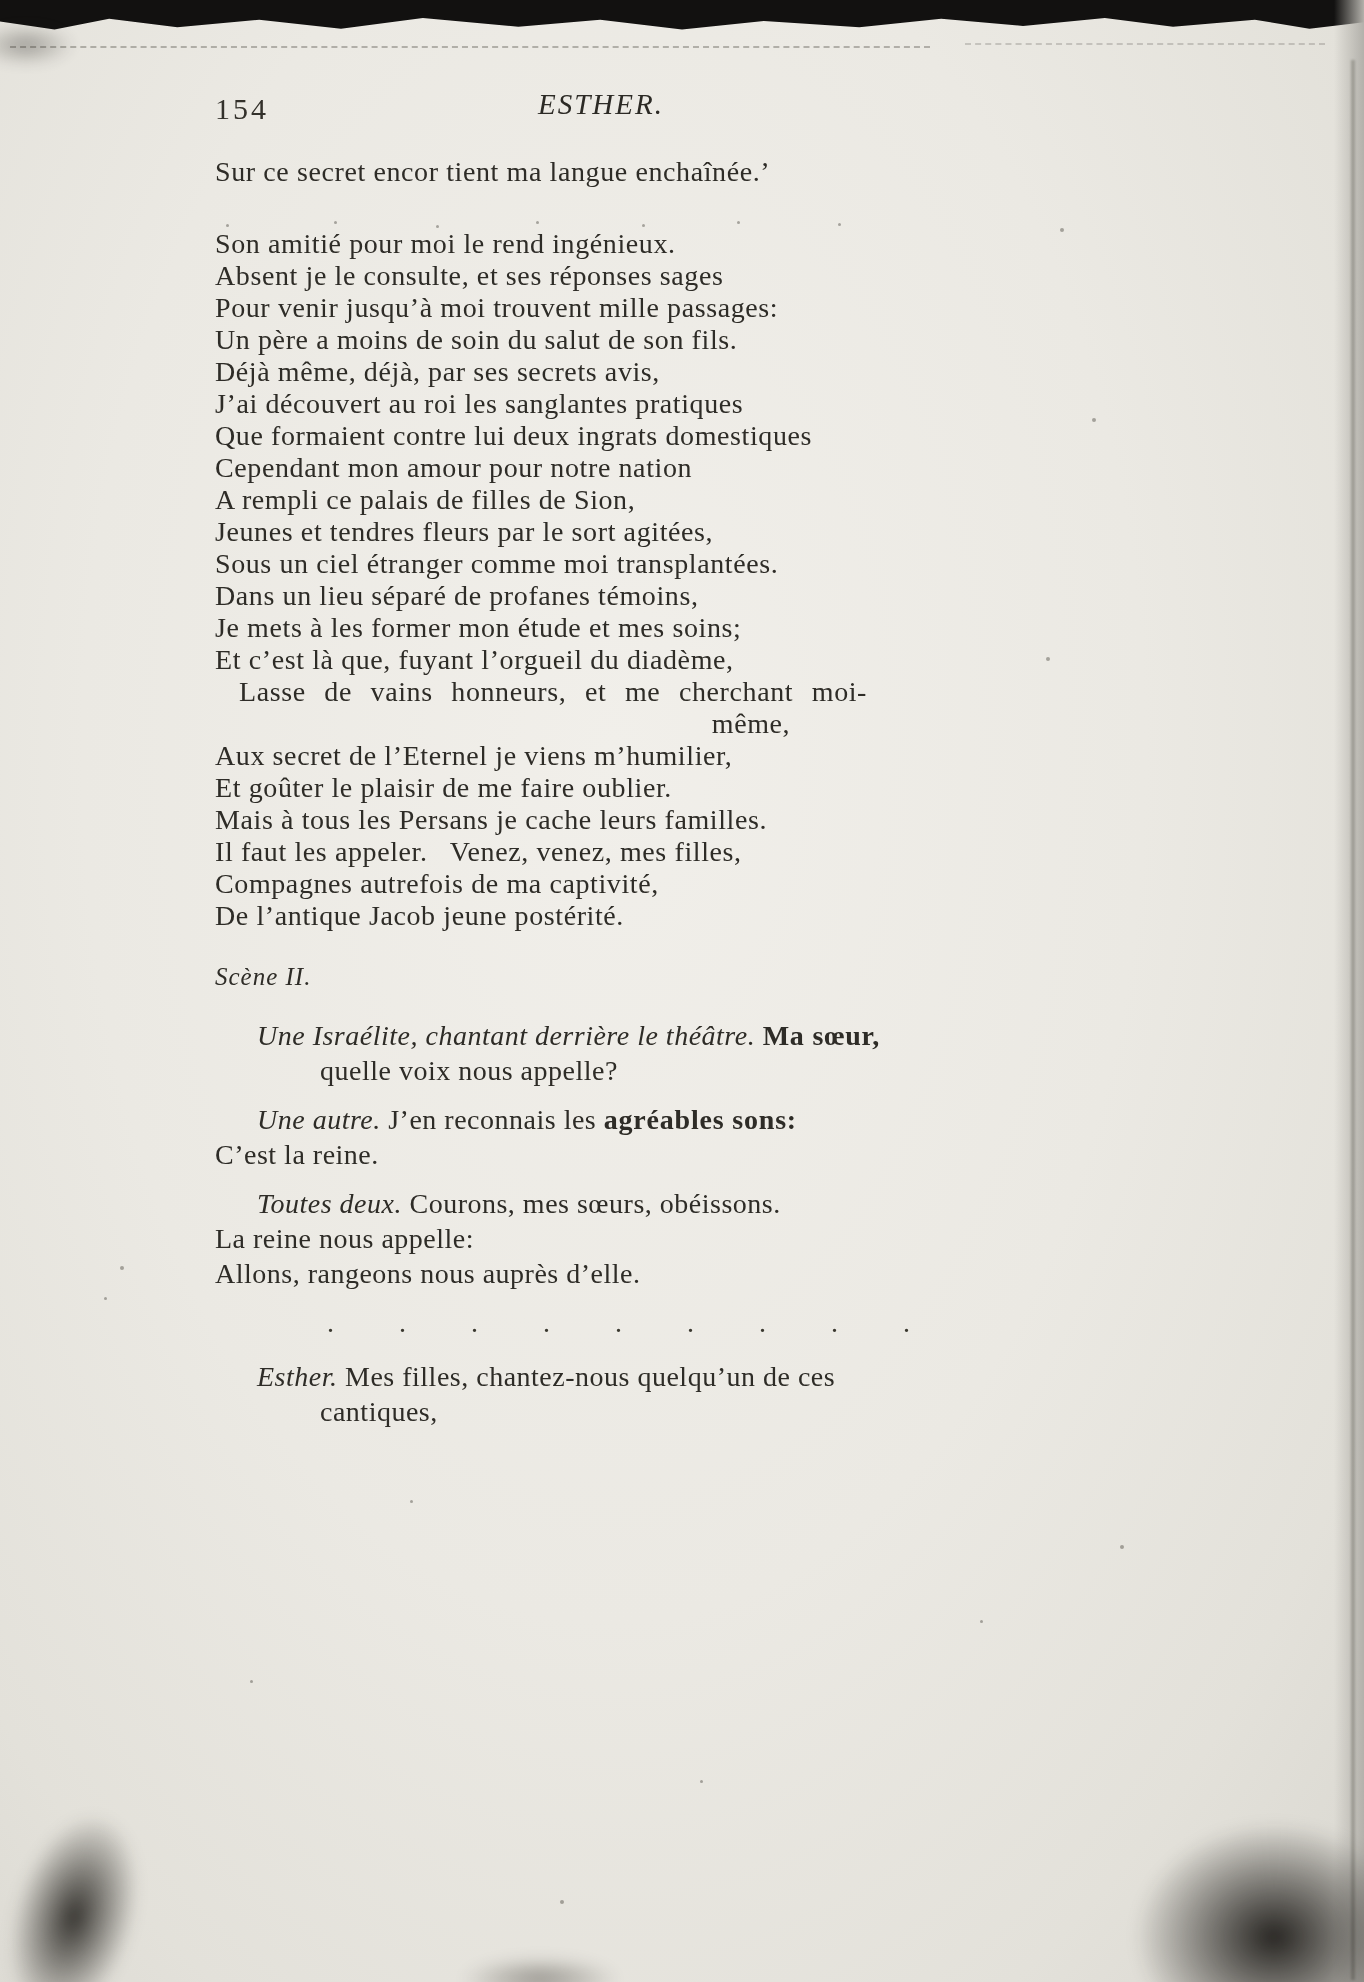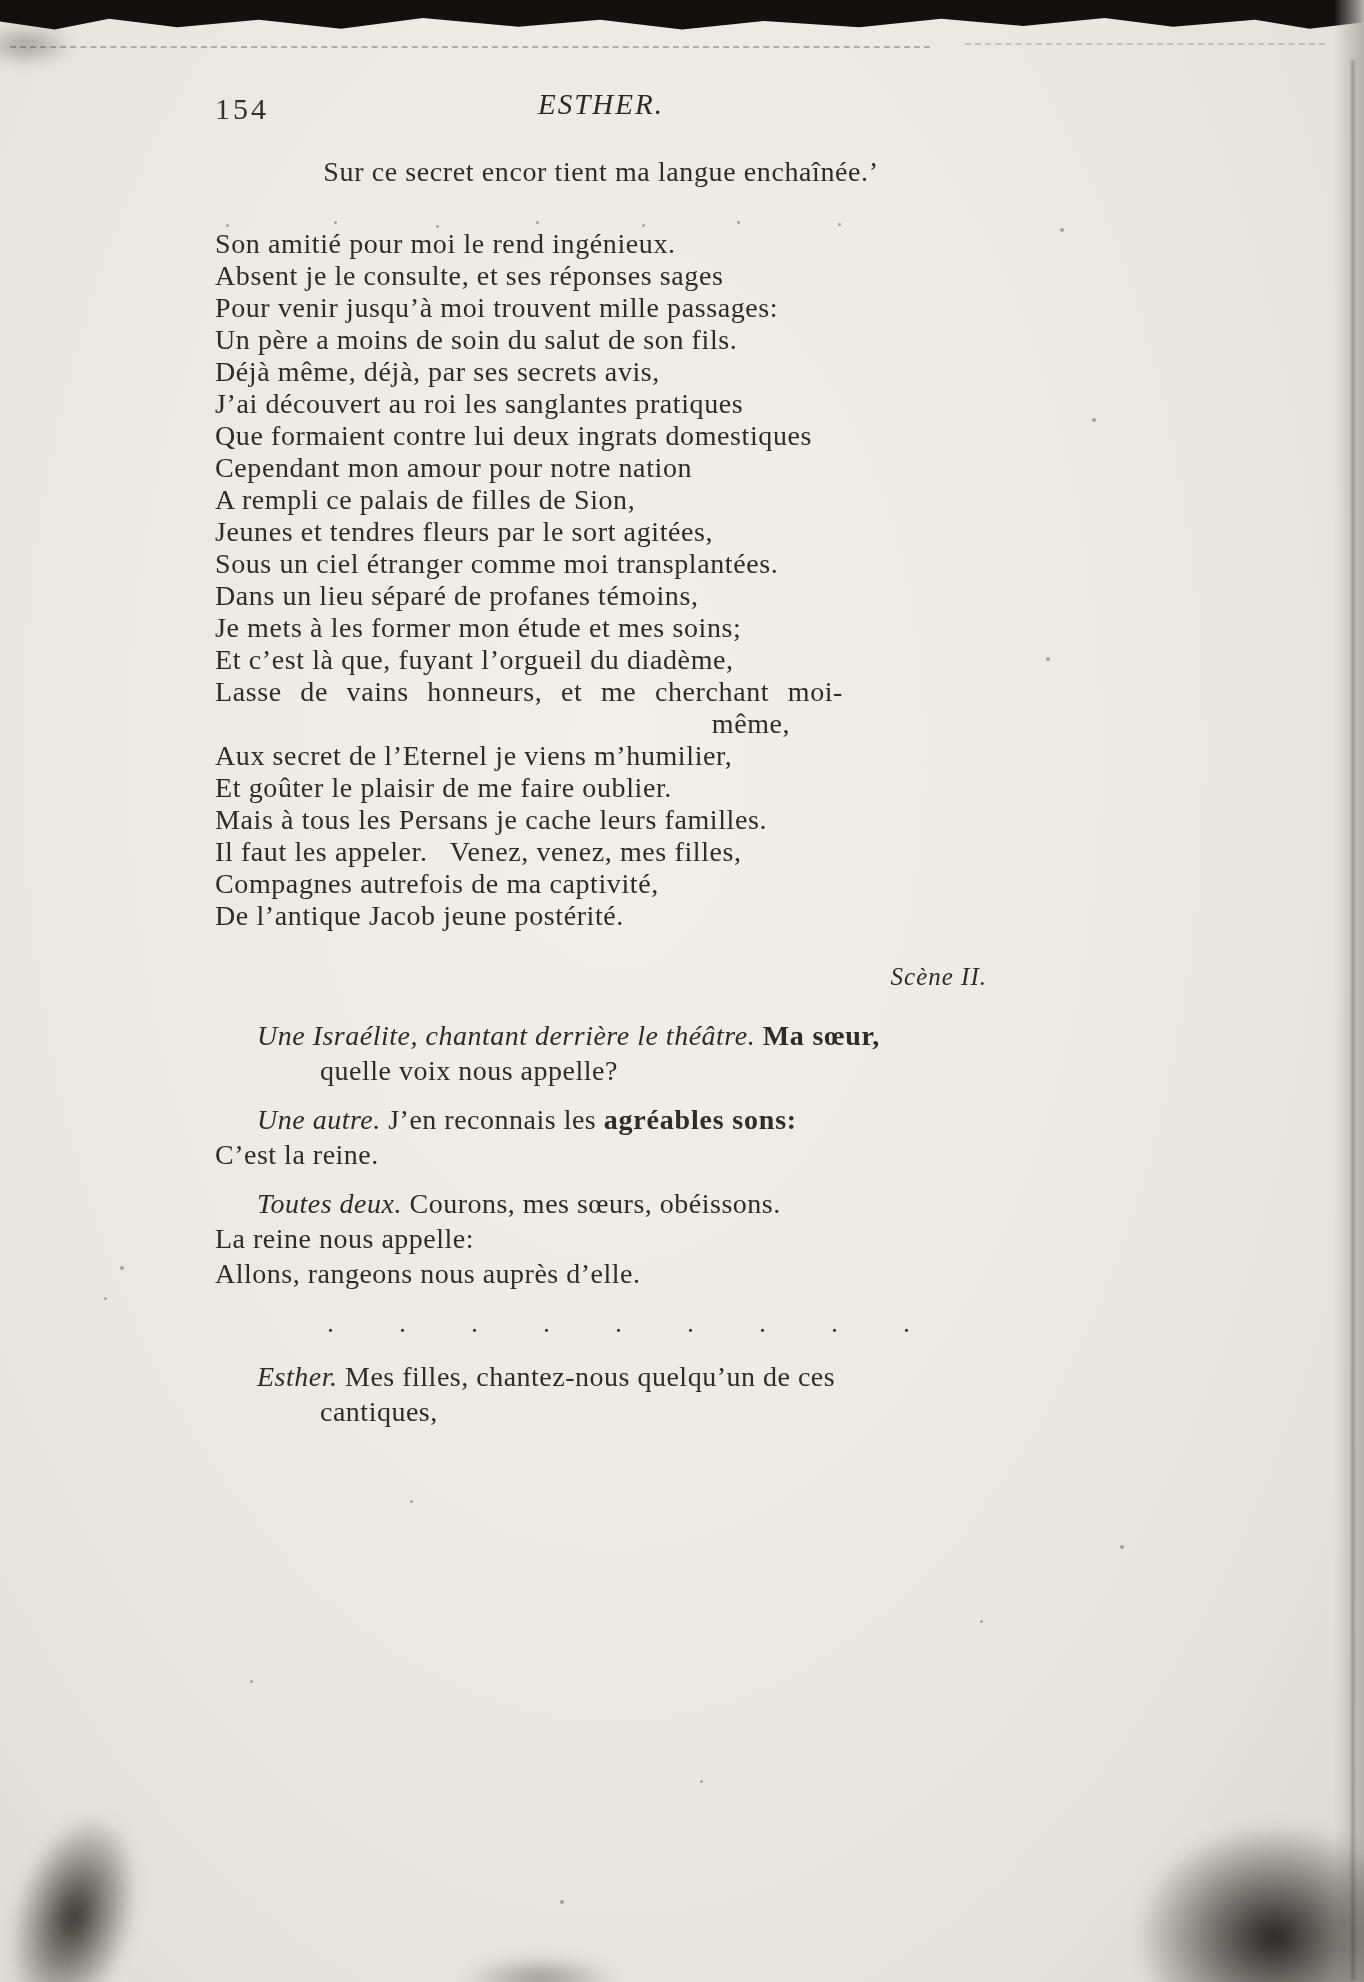--- a/index.html
+++ b/index.html
@@ -70,31 +70,31 @@
   .page-num {
     position: absolute; left: 0; top: 4px;
     font-size: 30px; letter-spacing: 3px; color: #33312b; text-align: right;
   }
   .book-title {
     position: absolute; left: 0; right: 0; text-align: center;
     font-style: italic; font-size: 29px; letter-spacing: 2px; color: #2c2a25;
   }
   .opening {
     margin: 26px 0 0 0;
-    font-size: 28px; letter-spacing: 0.6px; white-space: pre-wrap; text-align: center;
+    font-size: 28px; letter-spacing: 0.6px; white-space: pre-wrap;
   }
   .verse { margin-top: 40px; }
   .vline {
     font-size: 28px; line-height: 32px; letter-spacing: 0.6px;
     white-space: pre-wrap;
   }
-  .vline.spread { word-spacing: 11px; }
+  .vline.spread { word-spacing: 11px; margin-left: 24px; }
   .vline.hang { padding-left: 300px; text-align: center; }
   .scene-heading {
-    margin-top: 30px; text-align: right;
+    margin-top: 30px; text-align: left;
     font-style: italic; font-size: 25px; line-height: 30px; letter-spacing: 1px;
   }
   .dialogue {
     margin: 0; font-size: 28px; line-height: 35px; letter-spacing: 0.5px;
   }
   .para-first { text-indent: 42px; }
   .mt-26 { margin-top: 26px; }
   .mt-14 { margin-top: 14px; }
   .mt-20 { margin-top: 20px; }
   .cont-indent { padding-left: 105px; }

